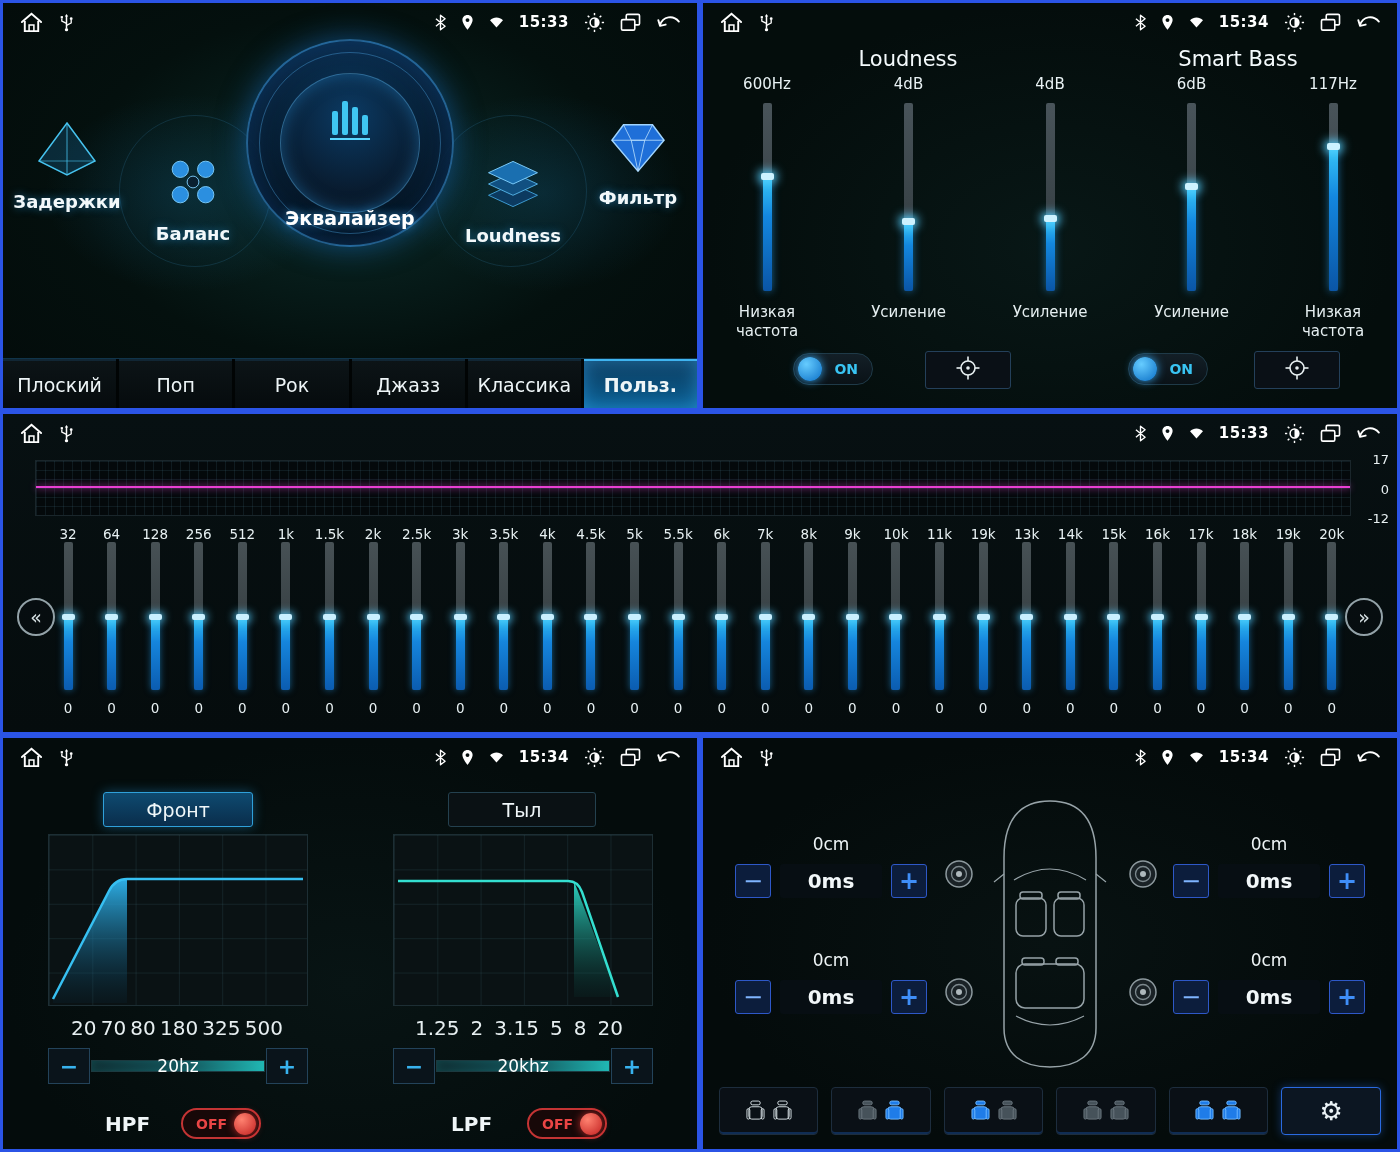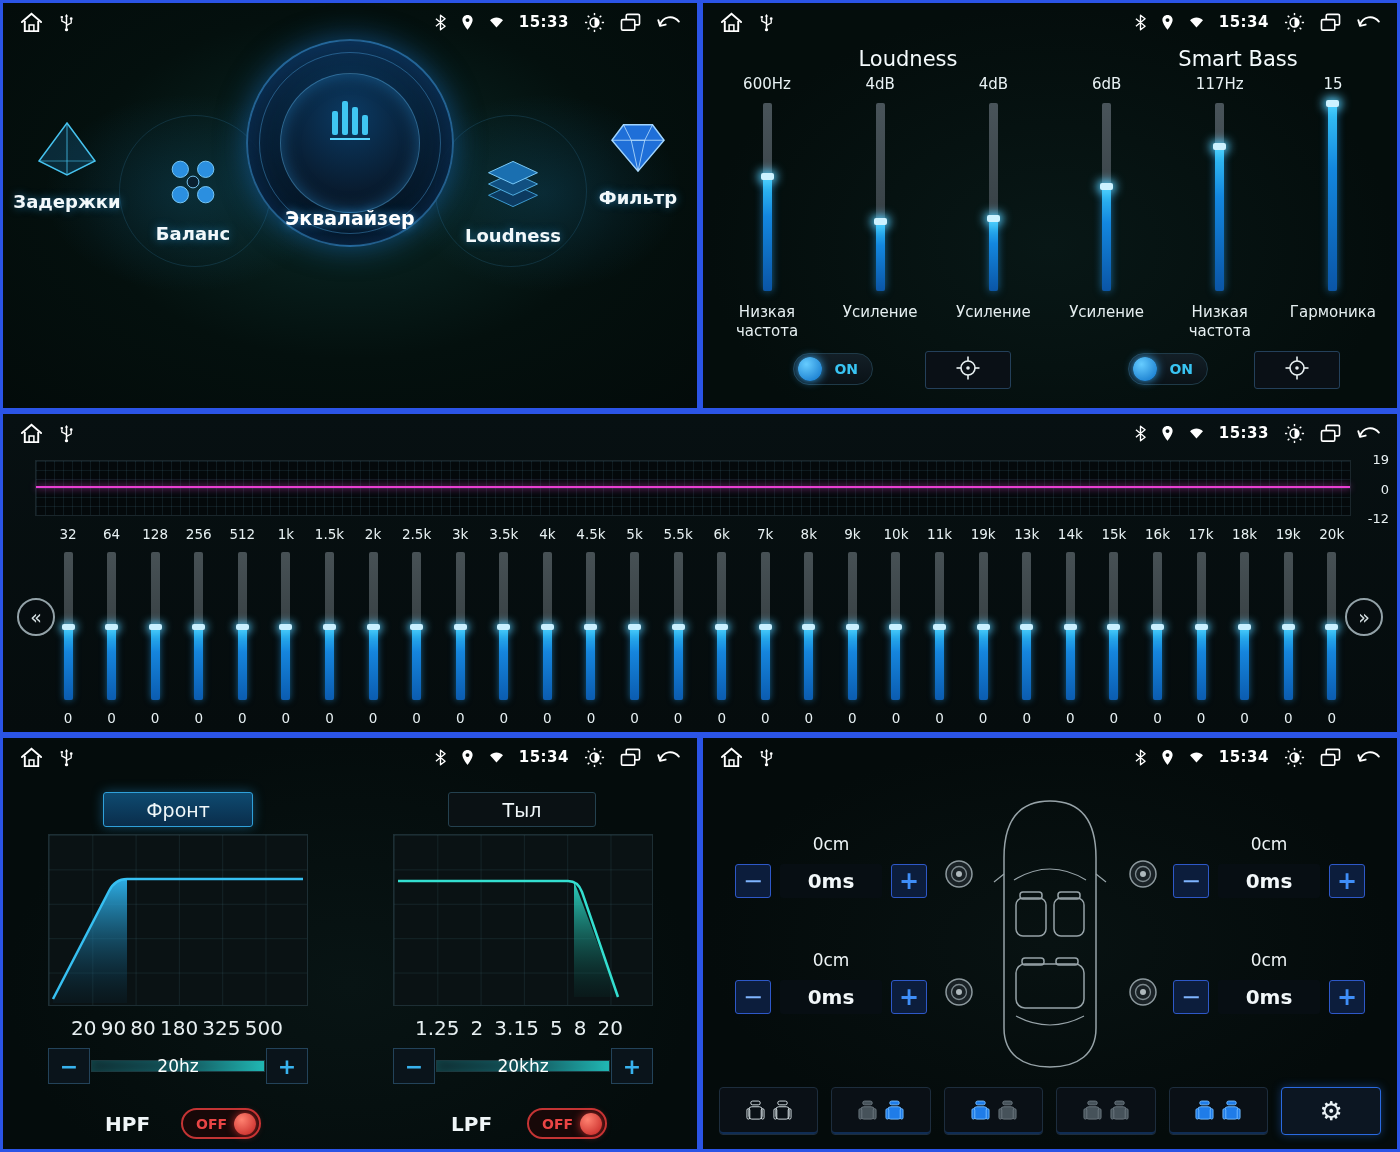--- a/index.html
+++ b/index.html
@@ -70,21 +70,21 @@
   #tgt-loud { left:222px; } #tgt-bass { left:551px; }
 
   
   .eq-graph { position:absolute; left:32px; right:46px; top:46px; height:56px; background:#04090b; border:1px solid #1a262b;
       background-image:linear-gradient(rgba(60,100,115,.20) 1px, transparent 1px), linear-gradient(90deg, rgba(60,100,115,.20) 1px, transparent 1px);
       background-size:9px 9px; }
   .eq-zero-line { position:absolute; left:0; right:0; top:46%; height:2px; background:#e93fd4; box-shadow:0 0 7px rgba(240,70,220,.9); }
   .eq-scale { position:absolute; right:8px; top:38px; height:74px; display:flex; flex-direction:column; justify-content:space-between; text-align:right; font-size:13px; color:#e8f0f2; }
   .eq-bands { position:absolute; left:52px; right:52px; top:112px; display:flex; justify-content:space-between; }
   .eq-band { width:26px; display:flex; flex-direction:column; align-items:center; }
-  .eq-freq { font-size:13.5px; color:#e8f1f3; margin-bottom:10px; white-space:nowrap; }
+  .eq-freq { font-size:13.5px; color:#e8f1f3; margin-bottom:0; white-space:nowrap; }
   .eq-track { position:relative; width:9px; height:148px; background:linear-gradient(180deg,#475155,#2b3336); border-radius:2px; cursor:pointer; }
   .eq-fill { position:absolute; left:0; bottom:0; width:100%; border-radius:2px;
       background:linear-gradient(180deg,#33c4f6 0%,#1585dd 35%,#0b5cb0 100%); box-shadow:0 0 7px rgba(40,170,255,.5); }
   .eq-fill::before { content:''; position:absolute; top:-2px; left:-2px; right:-2px; height:6px; border-radius:2px;
       background:#c9f0ff; box-shadow:0 0 9px 2px rgba(90,210,255,.8); }
   .eq-val { font-size:13.5px; color:#e8f1f3; margin-top:10px; }
   .eq-arrow { position:absolute; top:184px; width:38px; height:38px; border-radius:50%; border:2px solid #93a2a8;
       background:rgba(8,14,17,.65); color:#d4dee1; font-size:19px; display:flex; align-items:center; justify-content:center; cursor:pointer; }
   #arrow-left { left:14px; } #arrow-right { right:14px; }
 
@@ -273,20 +273,28 @@
     <div class="menu-item" id="mi-filter">
       <div class="mi-icon">
         <svg width="64" height="56" viewBox="0 0 66 58">
             <path d="M18 6 H48 L60 22 L33 54 L6 22 Z" fill="#1f6fd8" stroke="#9fd4ff" stroke-width="1.5"></path>
             <path d="M6 22 H60 M18 6 L26 22 L33 54 M48 6 L40 22 L33 54 M26 22 H40" fill="none" stroke="#bfe4ff" stroke-width="1" opacity=".8"></path>
           </svg>
       </div>
       <div class="mi-label">Фильтр</div>
     </div>
 
+    <div class="preset-row">
+        <div class="preset-tab">Плоский</div>
+        <div class="preset-tab">Поп</div>
+        <div class="preset-tab">Рок</div>
+        <div class="preset-tab">Джазз</div>
+        <div class="preset-tab">Классика</div>
+        <div class="preset-tab active">Польз.</div>
+      </div>
   </section>
 
   <section class="panel" id="panel-loud">
     <header class="statusbar">
         <div class="sb-left">
           <span class="sb-icon">
             <svg width="25" height="23" viewBox="0 0 26 24">
               <path d="M3 11.5 L13 3 L23 11.5" fill="none" stroke="#fff" stroke-width="2" stroke-linecap="round"></path>
               <path d="M6 10.5 V21 H20 V10.5" fill="none" stroke="#fff" stroke-width="2"></path>
               <path d="M10.5 21 V14.5 H15.5 V21" fill="none" stroke="#fff" stroke-width="1.6"></path>
@@ -382,27 +390,20 @@
        </div>
        <div class="vs-label">Усиление</div>
      </div>
         <div class="vslider">
        <div class="vs-value">117Hz</div>
        <div class="vs-track">
          <div class="vs-fill" style="height:77%"></div>
        </div>
        <div class="vs-label">Низкая частота</div>
      </div>
-        <div class="vslider">
-       <div class="vs-value">15</div>
-       <div class="vs-track">
-         <div class="vs-fill" style="height:100%"></div>
-       </div>
-       <div class="vs-label">Гармоника</div>
-     </div>
       </div>
 
     <div class="toggle" id="tgl-loud">
       <span>ON</span>
     </div>
     <div class="target-btn" id="tgt-loud">
       <span class="cross-ic"><svg width="26" height="26" viewBox="0 0 26 26">
             <circle cx="13" cy="13" r="7" fill="none" stroke="#e8f0f2" stroke-width="1.6"></circle>
             <circle cx="13" cy="13" r="1.8" fill="#e8f0f2"></circle>
             <g stroke="#e8f0f2" stroke-width="1.6">
@@ -496,21 +497,21 @@
               <path d="M24 8 C18 1 7 2 4 12" fill="none" stroke="#fff" stroke-width="2" stroke-linecap="round"></path>
               <path d="M2.2 6.5 L4 12.5 L10 11.2" fill="none" stroke="#fff" stroke-width="2" stroke-linecap="round" stroke-linejoin="round"></path>
             </svg>
           </span>
         </div>
       </header>
     <div class="eq-graph">
       <div class="eq-zero-line"></div>
     </div>
     <div class="eq-scale">
-      <span>19</span>
+      <span>17</span>
       <span>0</span>
       <span>-12</span>
     </div>
     <div class="eq-bands">
         <div class="eq-band">
        <div class="eq-freq">32</div>
        <div class="eq-track">
          <div class="eq-fill" style="height:50%"></div>
        </div>
        <div class="eq-val">0</div>
@@ -815,21 +816,21 @@
               <stop offset="1" stop-color="#0a4a44" stop-opacity=".12"></stop>
         </linearGradient>
           </defs>
         <path d="M180 46 L224 162 L180 162 Z" fill="url(#lg)"></path>
         <path d="M4 46 L174 46 Q184 46 188 57 L224 162" fill="none" stroke="#34dfd0" stroke-width="2.5"></path>
       </svg>
     </div>
 
     <div class="fticks" id="ticks-hpf">
         <span>20</span>
-        <span>90</span>
+        <span>70</span>
         <span>80</span>
         <span>180</span>
         <span>325</span>
         <span>500</span>
       </div>
     <div class="fticks" id="ticks-lpf">
         <span>1.25</span>
         <span>2</span>
         <span>3.15</span>
         <span>5</span>

